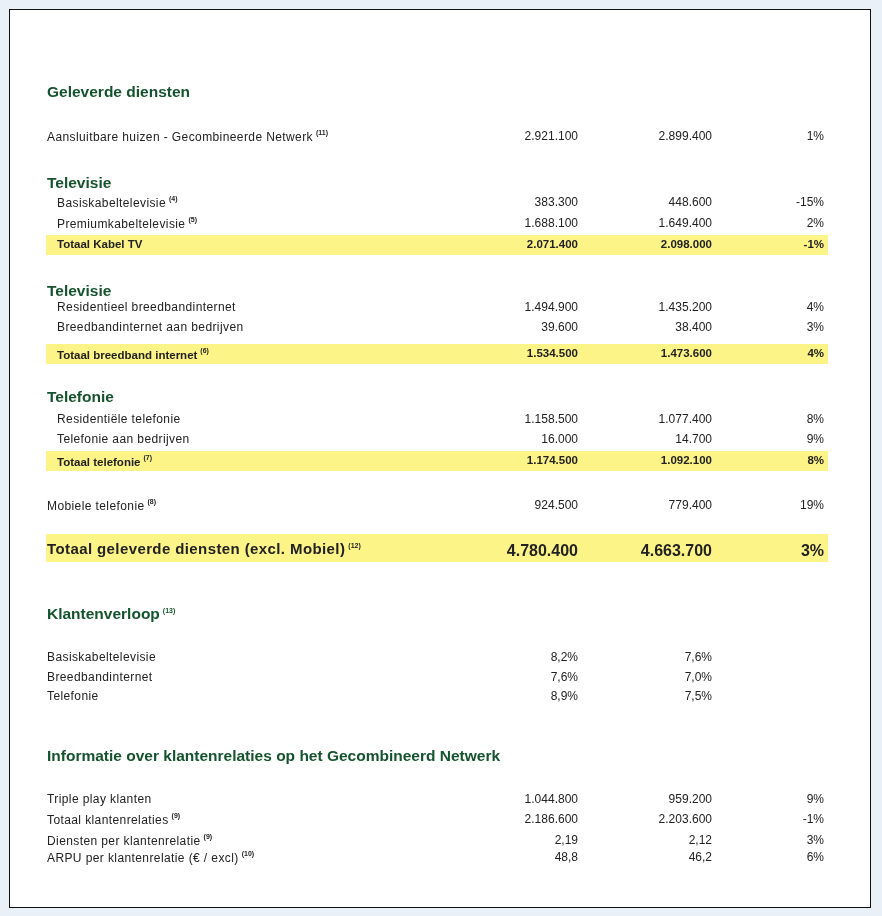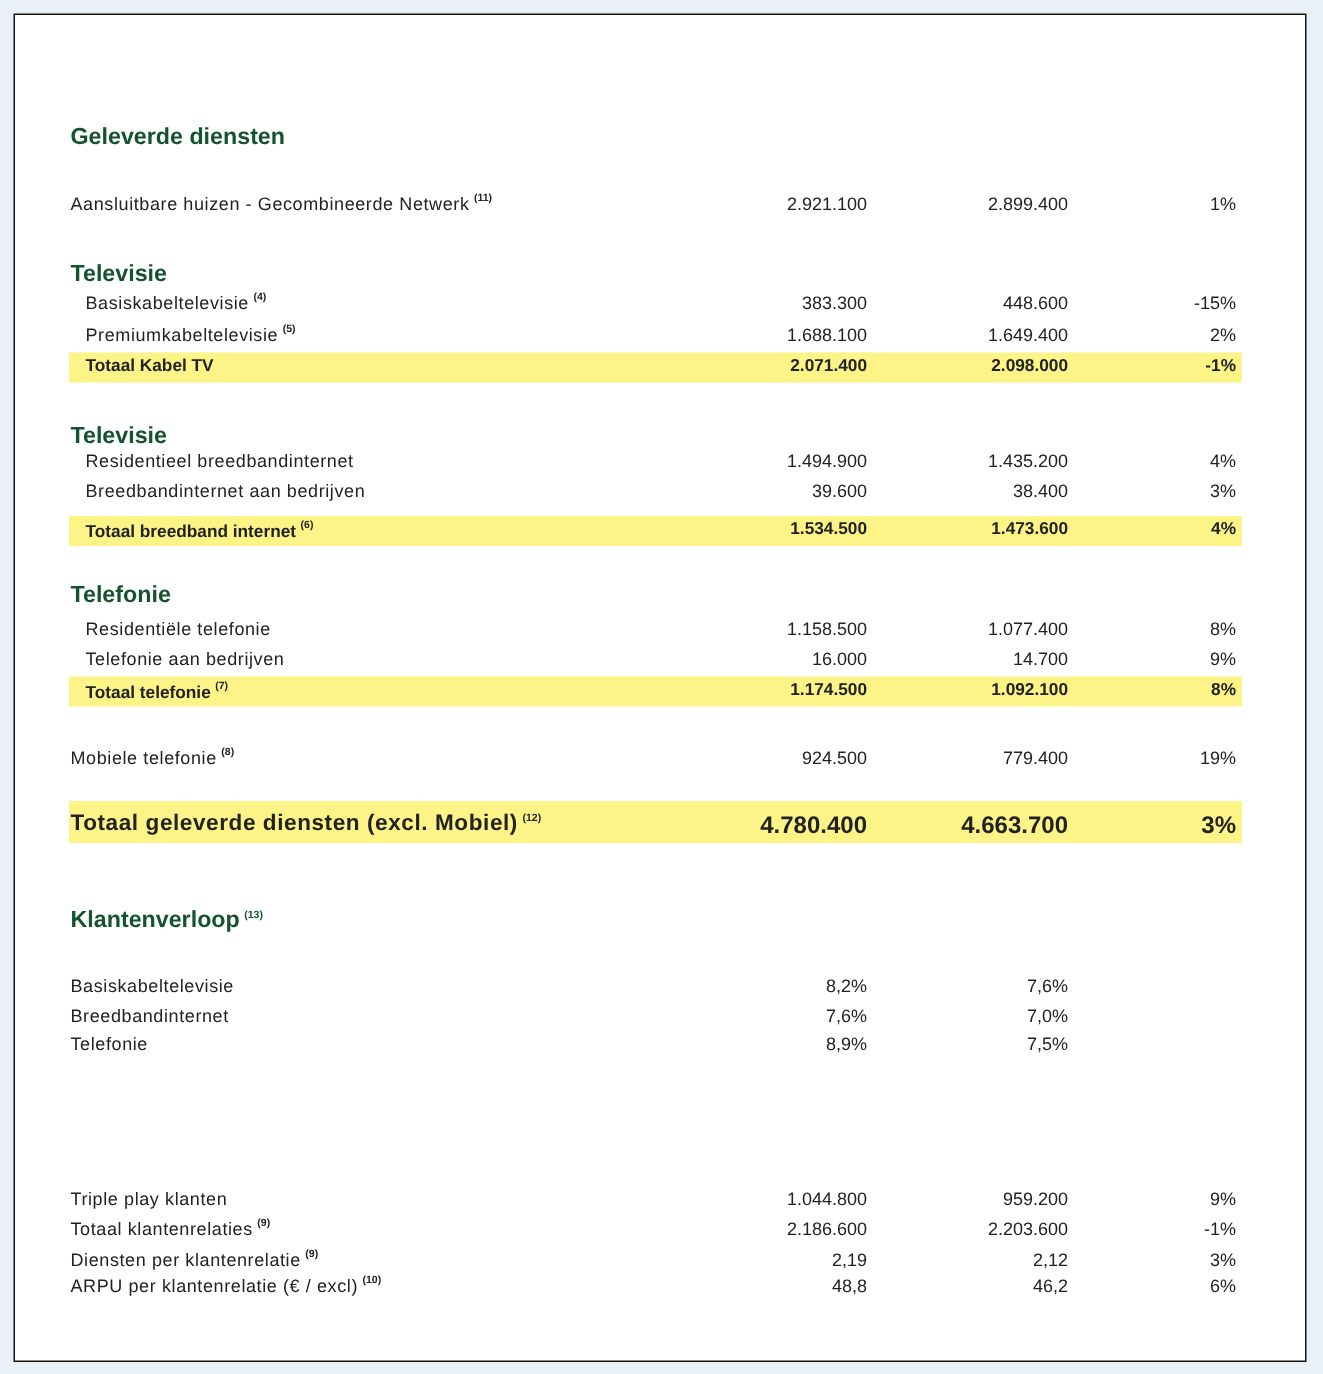--- a/index.html
+++ b/index.html
@@ -162,20 +162,21 @@
     <span class="label">Breedbandinternet</span>
     <span class="v1">7,6%</span>
     <span class="v2">7,0%</span>
   </div>
   <div class="row churn" style="top:676px;">
     <span class="label">Telefonie</span>
     <span class="v1">8,9%</span>
     <span class="v2">7,5%</span>
   </div>
 
+  <div class="section-title" style="top:737px;">Informatie over klantenrelaties op het Gecombineerd Netwerk</div>
   <div class="row" style="top:779px;">
     <span class="label">Triple play klanten</span>
     <span class="v1">1.044.800</span>
     <span class="v2">959.200</span>
     <span class="v3">9%</span>
   </div>
   <div class="row" style="top:799px;">
     <span class="label"><span style="position:static">Totaal klantenrelaties</span><sup>(9)</sup></span>
     <span class="v1">2.186.600</span>
     <span class="v2">2.203.600</span>

